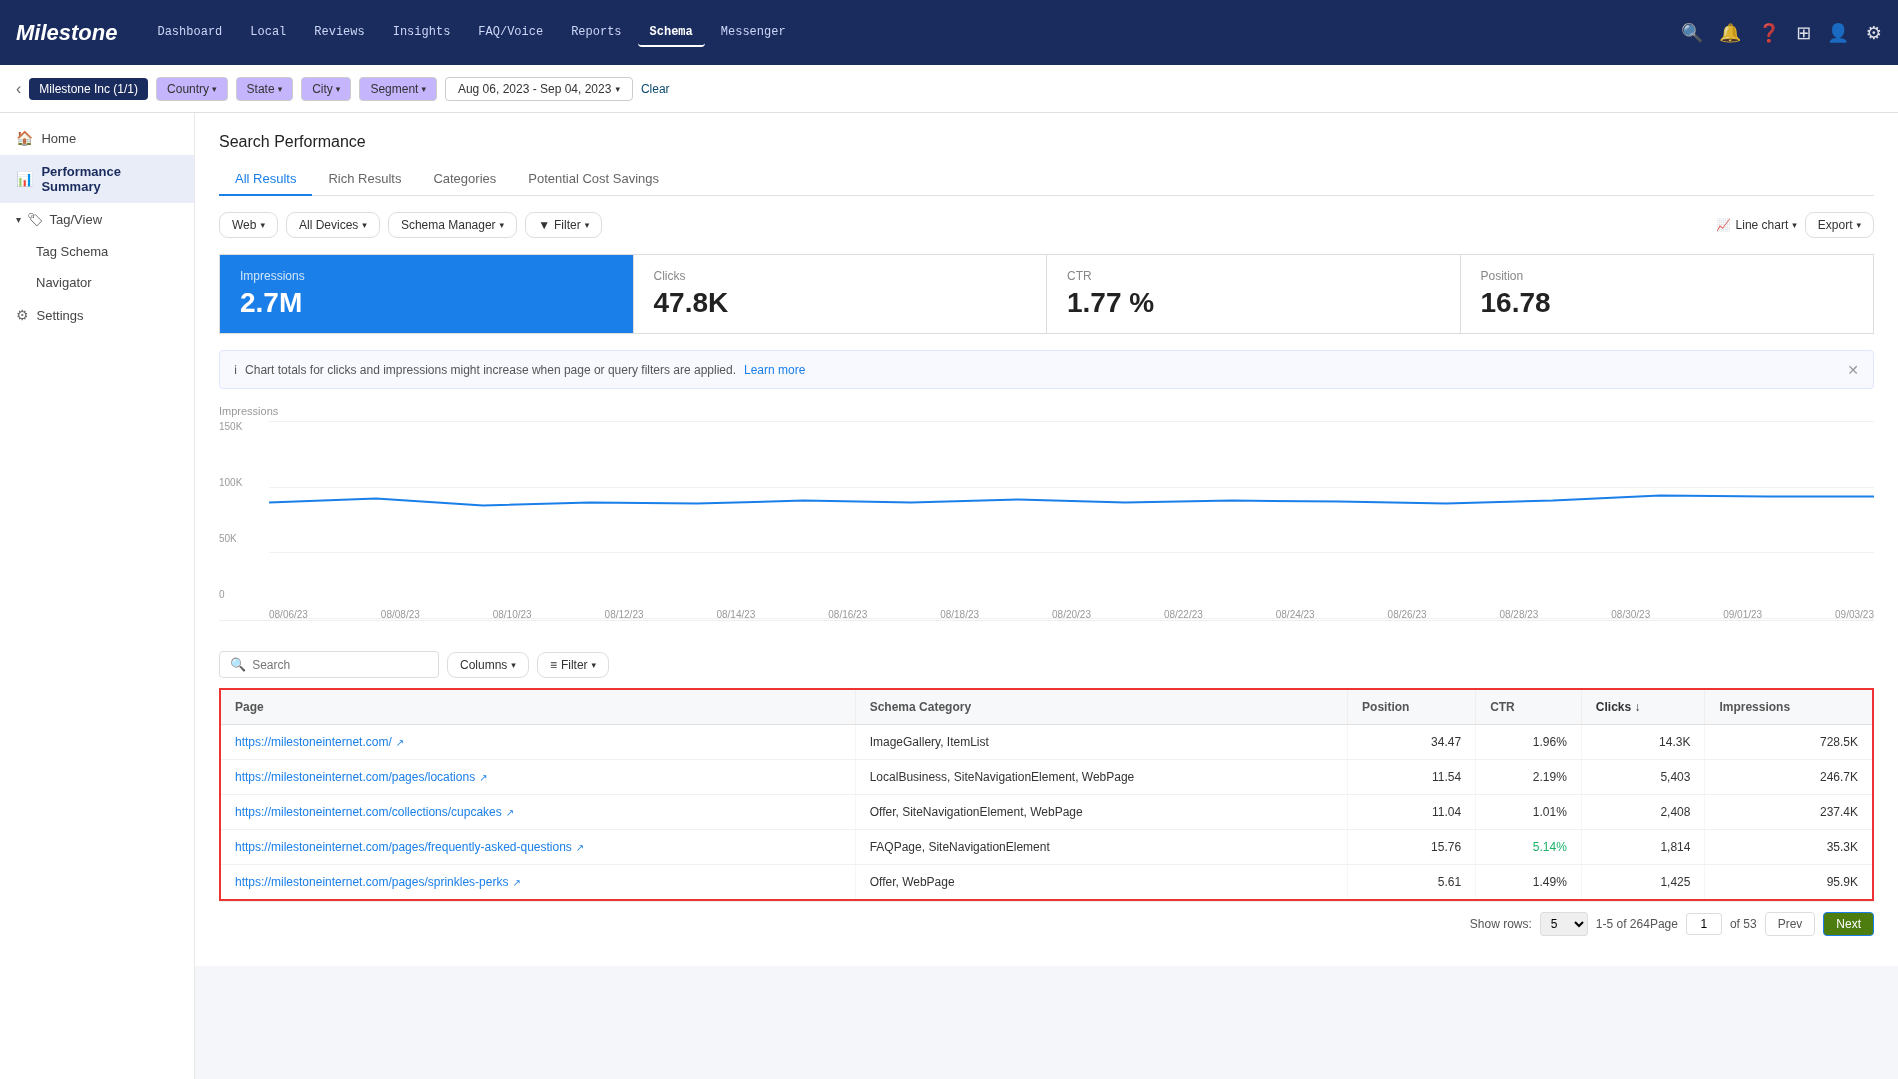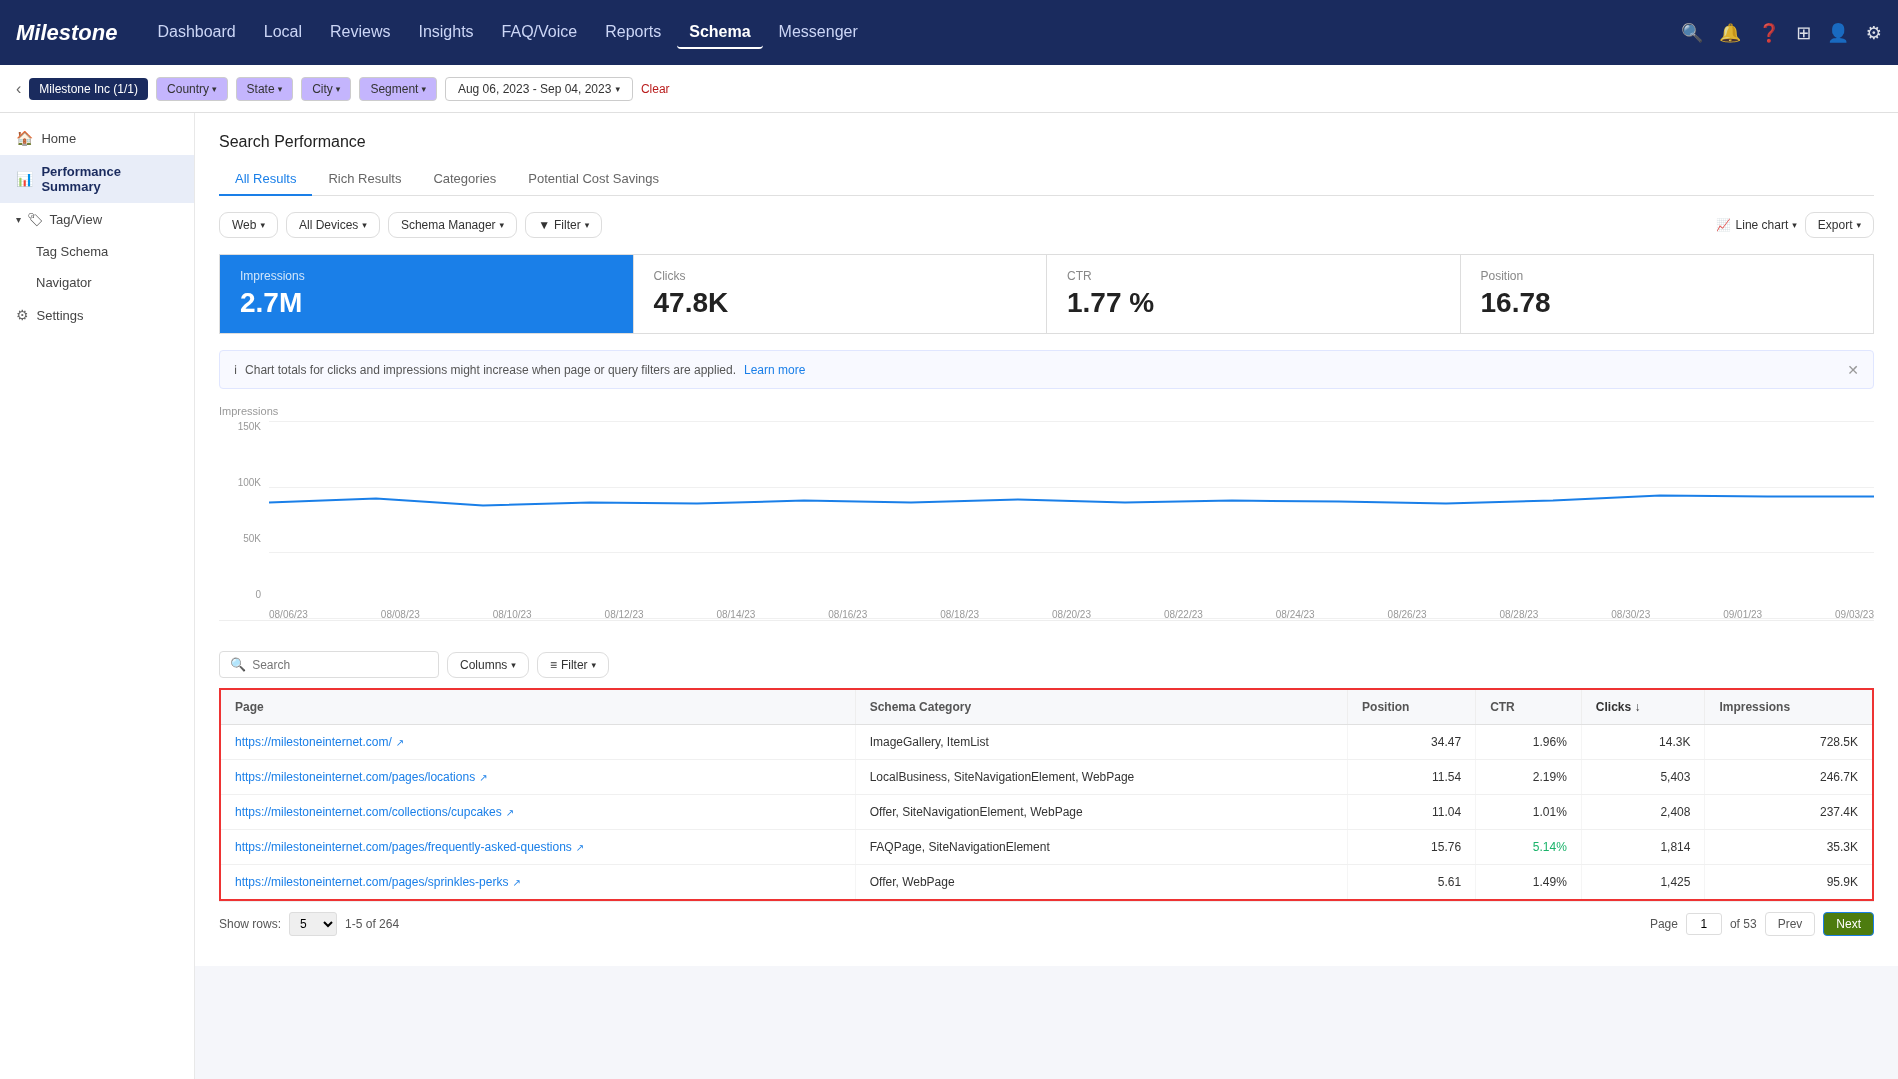--- a/index.html
+++ b/index.html
@@ -24,21 +24,22 @@
     .nav-items {
       display: flex;
       gap: 4px;
       flex: 1;
     }
     .nav-item {
       color: #ccd6f6;
       padding: 6px 12px;
       cursor: pointer;
       border-radius: 4px;
-      font-size: 16px;
+      font-size: 12px;
+      font-family: Liberation Mono, monospace;
     }
     .nav-item.active {
       color: white;
       border-bottom: 2px solid white;
       font-weight: 600;
     }
     .nav-icons {
       display: flex;
       gap: 16px;
       align-items: center;
@@ -87,21 +88,21 @@
       padding: 4px 12px;
       border-radius: 4px;
       font-size: 12px;
       cursor: pointer;
       display: flex;
       align-items: center;
       gap: 4px;
       color: #333;
     }
     .clear-btn {
-      color: #b91c1c;
+      color: #0c4a6e;
       cursor: pointer;
       font-size: 12px;
       font-weight: 500;
     }
 
     
     .layout {
       display: flex;
       height: calc(100vh - 100px);
     }
@@ -292,21 +293,20 @@
     }
     .y-axis {
       position: absolute;
       left: 0;
       top: 0;
       bottom: 20px;
       width: 50px;
       display: flex;
       flex-direction: column;
       justify-content: space-between;
-      align-items: flex-end;
       padding-right: 8px;
       font-size: 10px;
       color: #999;
     }
     .chart-line-area {
       position: absolute;
       left: 50px;
       right: 0;
       top: 0;
       bottom: 20px;
@@ -388,21 +388,21 @@
       align-items: center;
       gap: 4px;
     }
     .col-right { text-align: right; }
     .col-position { color: #333; }
 
     
     .pagination-row {
       display: flex;
       align-items: center;
-      justify-content: space-between;
+      justify-content: flex-end;
       padding: 10px 0;
       font-size: 12px;
       color: #555;
       border-top: 1px solid #eee;
     }
     .page-info { display: flex; align-items: center; gap: 8px; }
     .page-nav { display: flex; align-items: center; gap: 8px; }
     .page-input {
       width: 36px;
       border: 1px solid #ddd;

